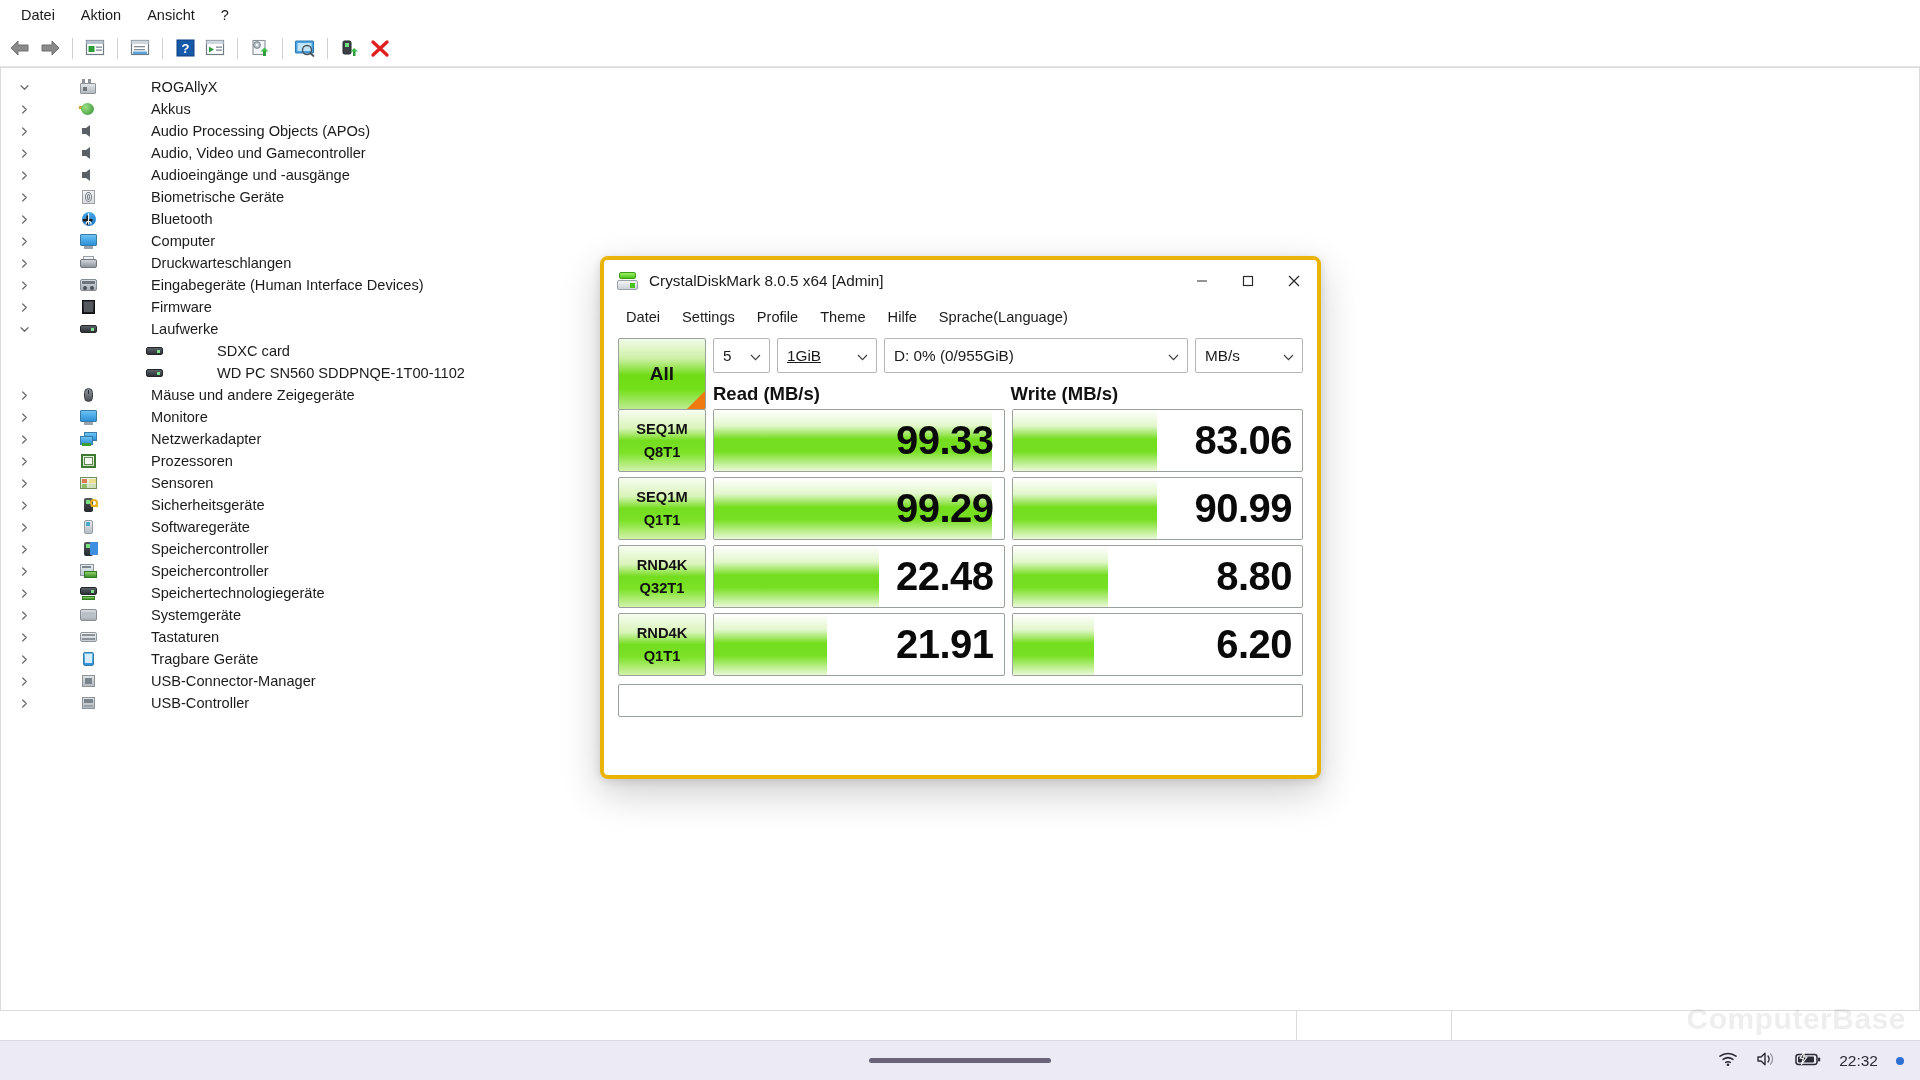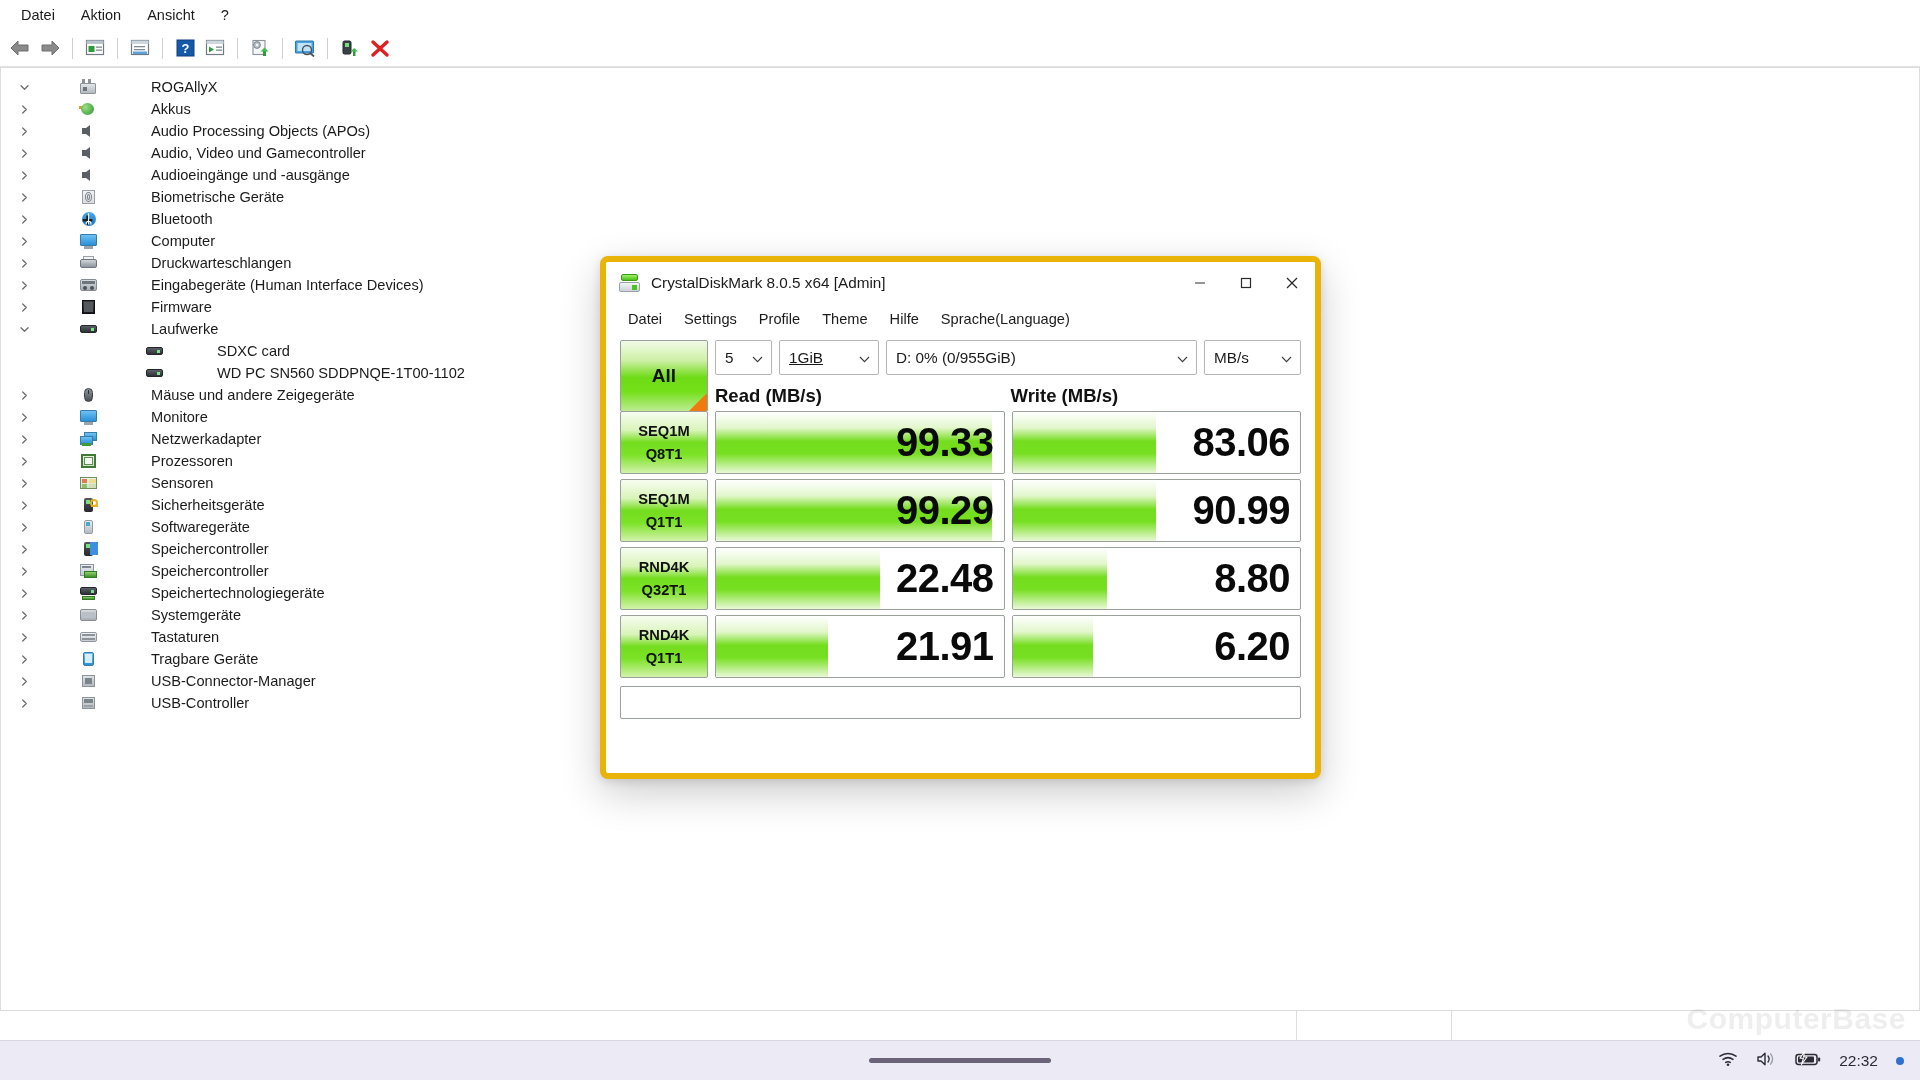--- a/index.html
+++ b/index.html
@@ -167,21 +167,21 @@
   .ico-port { position:absolute; left:4px; top:2px; width:11px; height:14px; border-radius:2px;
               background:linear-gradient(#6cc2f3,#2b8fd8); border:1px solid #3a7ca8;}
 
   
   .cdm {
     position: absolute;
     left: 600px; top: 256px;
     width: 721px; height: 523px;
     background: #ffffff;
     border-radius: 8px;
-    border: 6px solid #eab308;
+    border: 4px solid #eab308;
     box-shadow: 0 14px 40px rgba(0,0,0,.20), 0 2px 10px rgba(0,0,0,.12);
     display: flex; flex-direction: column;
     overflow: hidden;
   }
   .cdm-title {
     height: 41px; background: #ffffff; display: flex; align-items: center;
     padding-left: 13px; position: relative; flex: 0 0 auto;
   }
   .cdm-title-icon { width: 22px; height: 20px; position: relative; flex:0 0 auto;}
   .cdm-title-icon .t { position:absolute; left:2px; top:1px; width:17px; height:7px;
@@ -214,21 +214,21 @@
   }
   .sel {
     position: relative; border: 1px solid #b5b5b5; background:#fff; border-radius:2px;
     display:flex; align-items:center; height: 35px; align-self: flex-start;
     padding: 0 26px 0 9px; font-size: 15.3px; color:#1b1b1b; white-space: nowrap;
   }
   .sel .caret { position:absolute; right:8px; top:50%; transform: translateY(-50%); color:#3d3d3d; }
   .sel.count { width: 57px; }
   .sel.size { width: 100px; text-decoration: underline; }
   .sel.drive { flex: 1 1 auto; }
-  .sel.unit { width: 97px; }
+  .sel.unit { width: 108px; }
 
   .cdm-headers { display:flex; margin-top: 2px; margin-bottom: 4px; }
   .cdm-headers .spacer { width: 95px; flex:0 0 auto; }
   .cdm-headers .h {
     flex: 1 1 0; font-weight:bold; font-size: 18.5px; color:#111;
   }
   .cdm-headers .h.read { margin-right: 5px; }
 
   .res-row { display:flex; height: 63px; margin-bottom: 5px; }
   .res-label {

